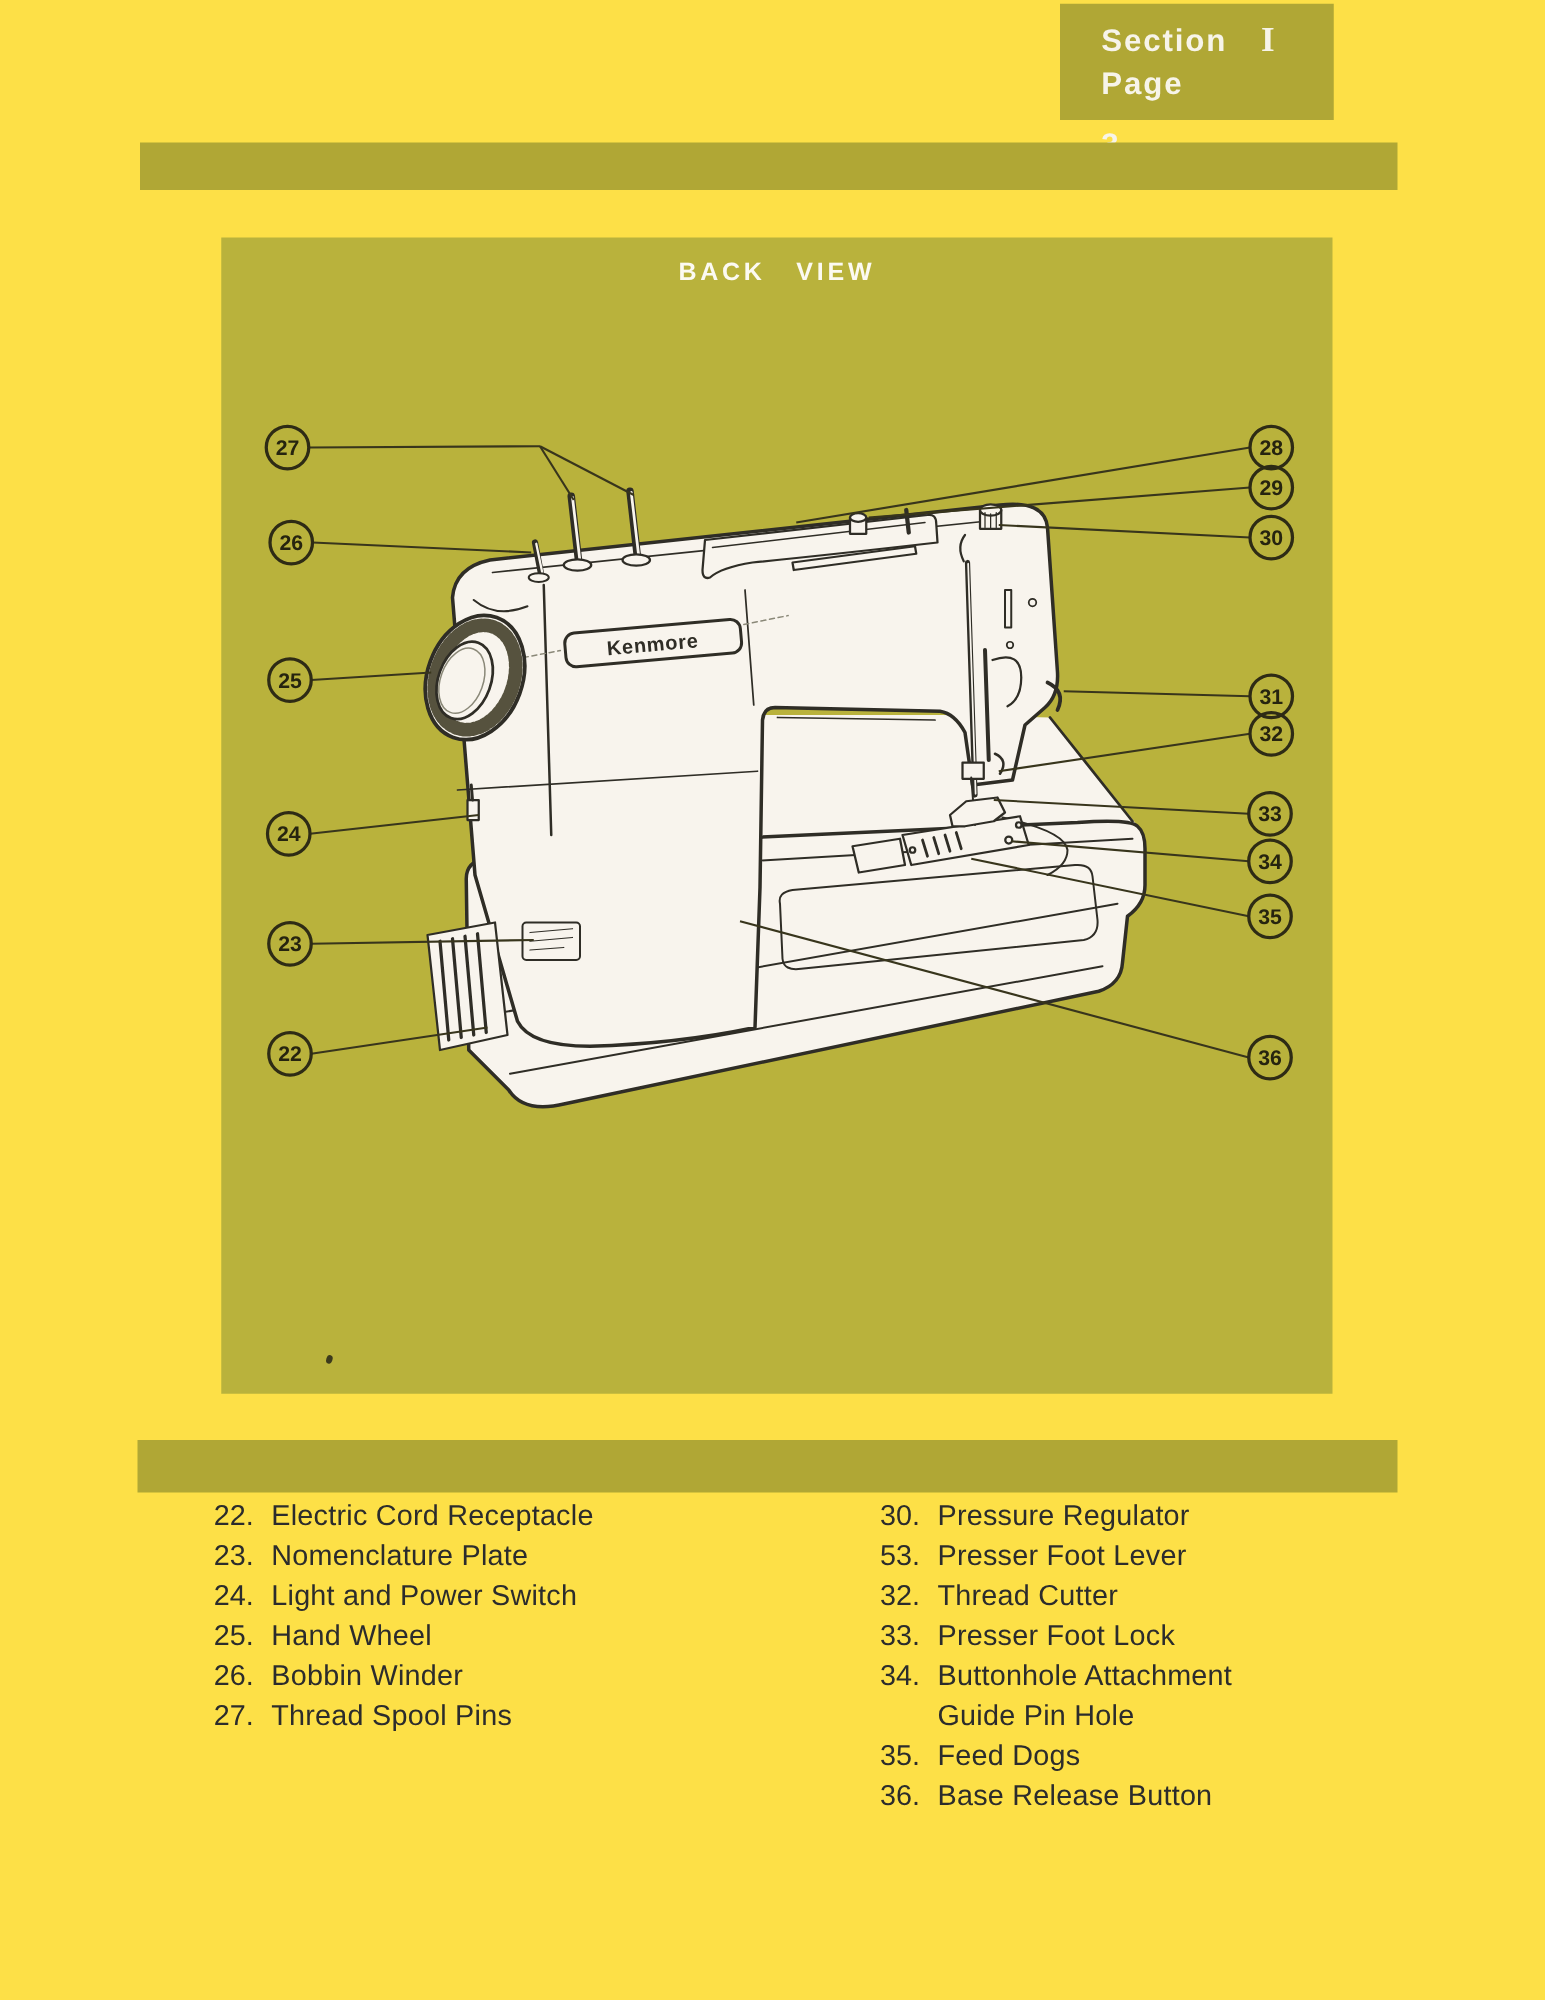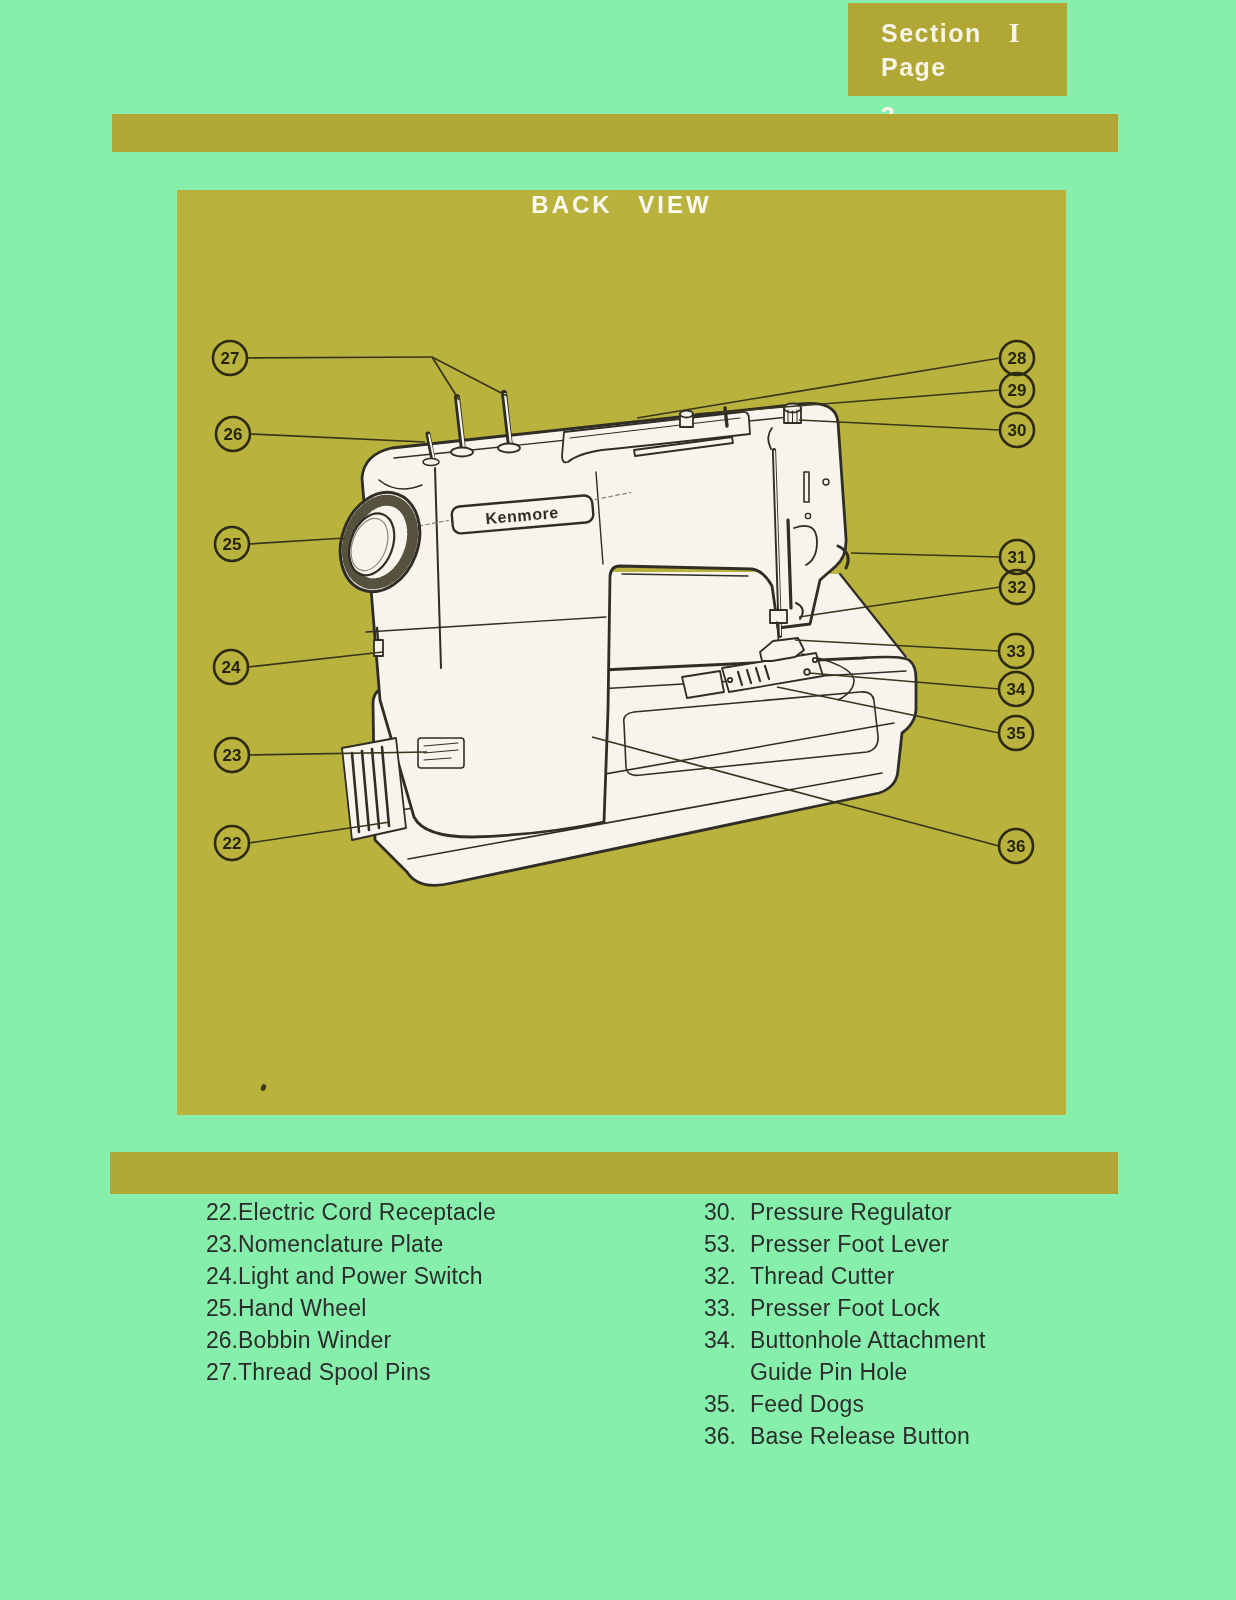--- a/index.html
+++ b/index.html
@@ -5,58 +5,58 @@
   :root{
     --olive-bar:#b0a735;
     --olive-panel:#b9b23c;
     --ink:#38351c;
   }
   html,body{margin:0;padding:0;}
   body{
     width:1236px;height:1600px;position:relative;background:#ffffff;
     font-family:"Liberation Sans", sans-serif;overflow:hidden;
   }
-  .page{position:absolute;inset:0;background:#86efac;padding-left:10px;}
+  .page{position:absolute;inset:0;background:#fde047;padding-left:10px;}
 
   
   .badge{
     position:absolute;left:848px;top:3px;width:219px;height:93px;
     background:var(--olive-bar);color:#f7f4e9;
   }
   .badge-line{display:flex;gap:27px;padding-left:33px;font-size:25px;font-weight:bold;letter-spacing:1.5px;align-items:baseline;}
   .badge-line.first{margin-top:14px;}
   .badge-line.second{margin-top:4px;gap:20px;flex-direction:column;}
   .roman{font-family:"Liberation Serif", serif;font-size:28px;}
 
   
   .bar{position:absolute;background:var(--olive-bar);}
   .bar-top{left:112px;top:114px;width:1006px;height:38px;}
   .bar-bottom{left:110px;top:1152px;width:1008px;height:42px;}
 
   
   .panel{position:absolute;left:177px;top:190px;width:889px;height:925px;background:var(--olive-panel);}
   .panel-title{
-    margin-top:1px;text-align:center;color:#fcfaf2;font-size:24px;font-weight:bold;
+    margin-top:17px;text-align:center;color:#fcfaf2;font-size:20px;font-weight:bold;
     letter-spacing:3px;word-spacing:16px;
   }
   .machine{position:absolute;left:125px;top:180px;width:640px;height:530px;}
   .callouts{position:absolute;left:0;top:0;width:889px;height:925px;}
   .callouts circle{fill:none;stroke:#2e2b15;stroke-width:2.6;}
   .callouts text{
     font-family:"Liberation Sans", sans-serif;font-size:17px;font-weight:bold;
     fill:#26240f;text-anchor:middle;
   }
   .leader{fill:none;stroke:var(--ink);stroke-width:1.7;}
   .brand{font-family:"Liberation Sans", sans-serif;font-size:16px;font-weight:bold;letter-spacing:0.6px;fill:#2f2d26;text-anchor:middle;}
   .speck{position:absolute;left:84px;top:894px;width:5px;height:7px;background:#3c3a1c;border-radius:50%;transform:rotate(18deg);}
 
   
   .parts{position:absolute;top:1196px;left:0;width:1236px;color:#2c2c2c;font-size:23px;}
   .parts ul{list-style:none;margin:0;padding:0;position:absolute;top:0;}
-  ul.col-left{left:192px;text-align:right;}
+  ul.col-left{left:171px;}
   ul.col-right{left:704px;}
   .parts li{display:flex;line-height:32px;}
   .parts .num{width:46px;flex:none;}
   .parts .pname{letter-spacing:0.2px;white-space:nowrap;}
 </style>
 </head>
 <body>
 
 <div class="page">
 

